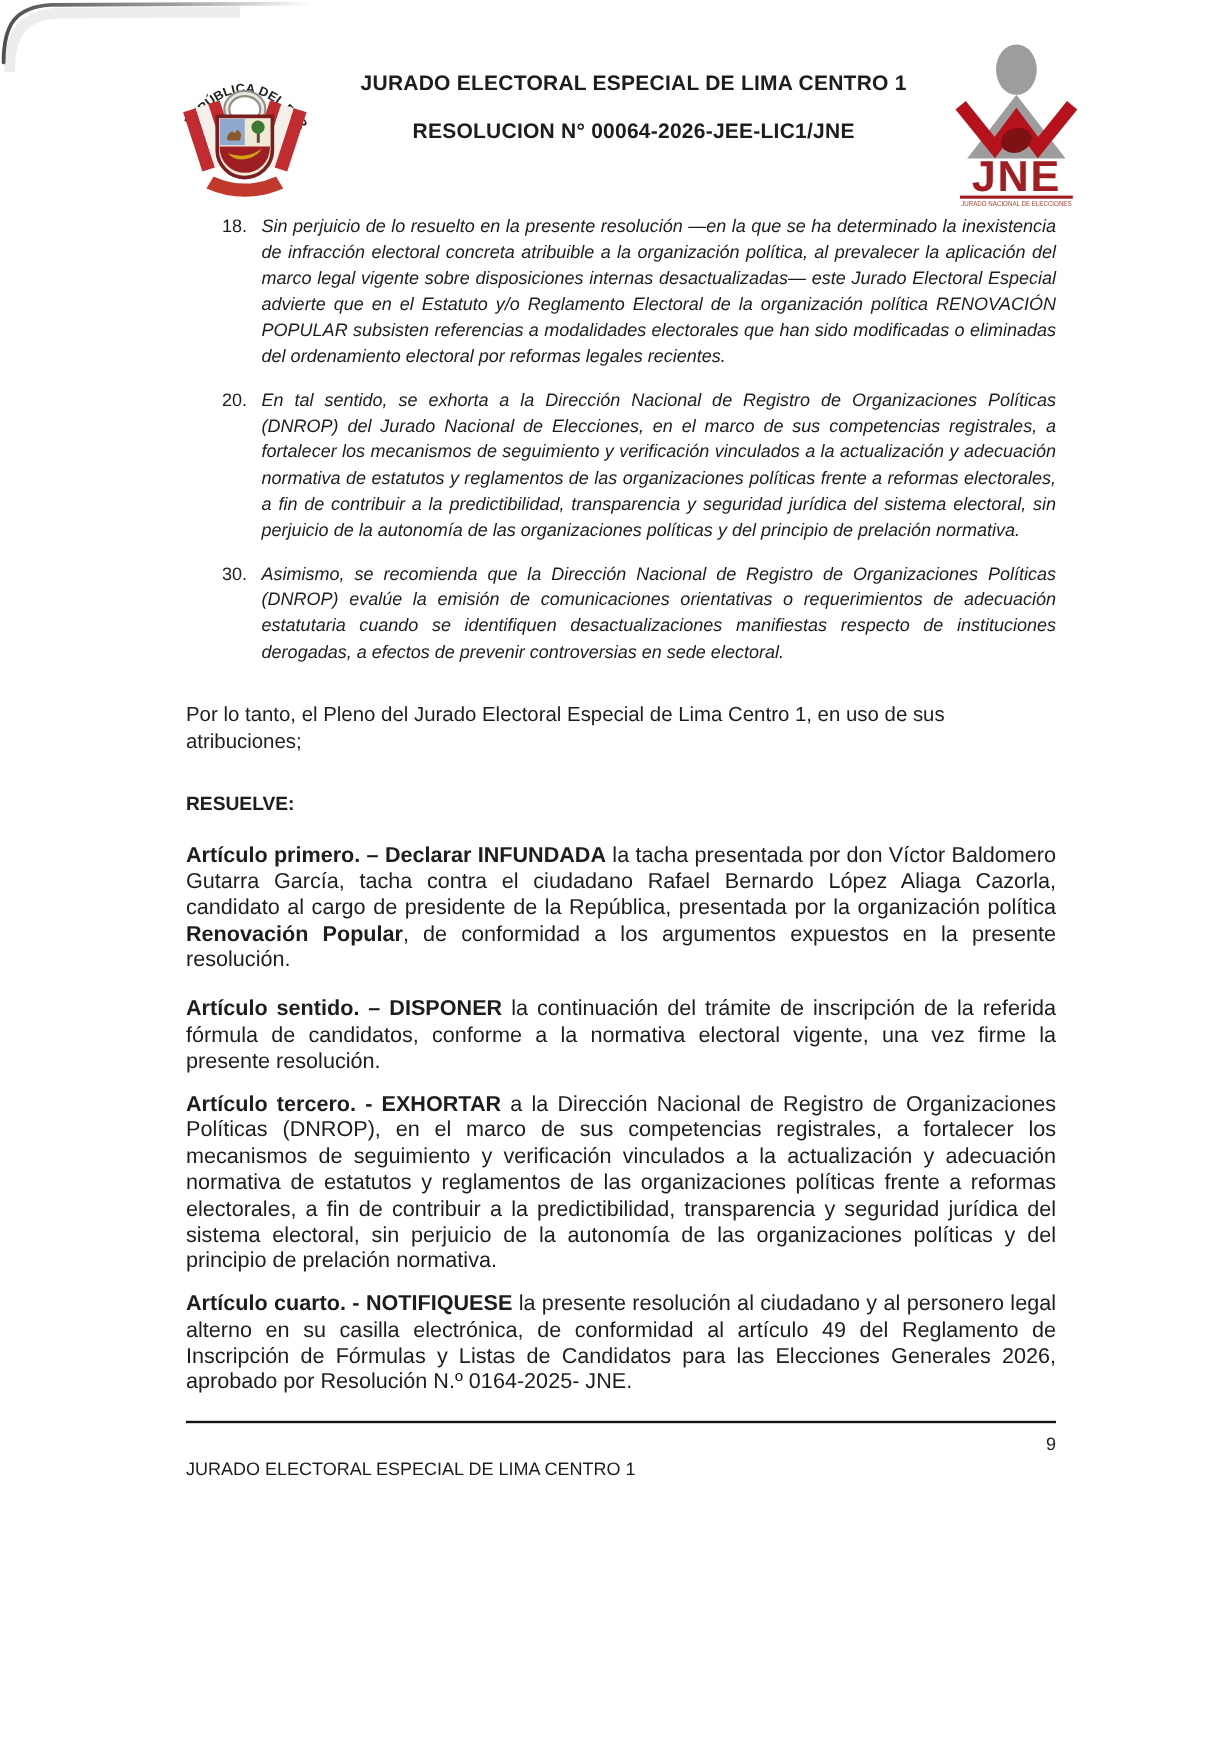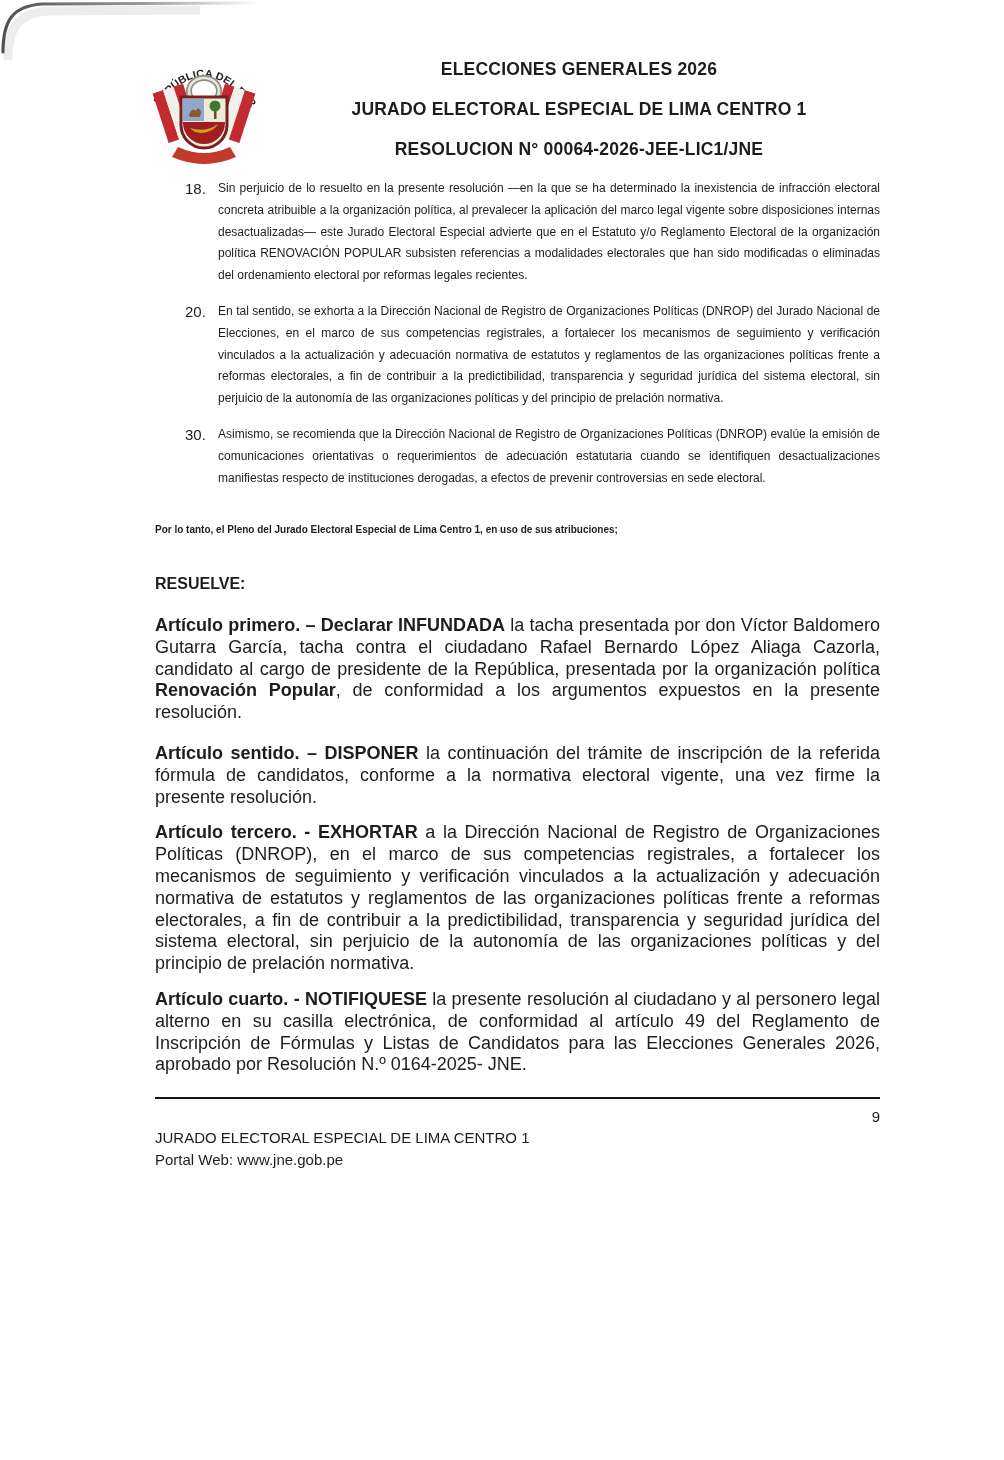--- a/index.html
+++ b/index.html
@@ -18,22 +18,22 @@
   .logo-left { width:112px; height:140px; flex:0 0 auto; }
   .logo-right { width:102px; height:140px; flex:0 0 auto; }
   .titles { flex:1 1 auto; text-align:center; padding-top:24px; }
   .titles .t { font-weight:bold; font-size:17.5px; line-height:20px; margin-bottom:20px; letter-spacing:0.2px; }
 
   
   .doc-body { margin:0 124px 0 155px; }
   .num-item { display:flex; margin:14px 0 0 30px; }
   .num-item:first-child { margin-top:3px; }
   .num-item .num { width:33px; flex:0 0 auto; font-size:15px; line-height:21.8px; }
-  .num-item .txt { flex:1 1 auto; text-align:justify; font-size:12px; line-height:21.8px; }
-  p.plain   { margin:30px 0 0 0; font-size:10px; line-height:21.8px;font-weight:bold; }
+  .num-item .txt { flex:1 1 auto; text-align:justify; font-size:15px; line-height:21.8px;font-style:italic; }
+  p.plain   { margin:30px 0 0 0; font-size:17px; line-height:21.8px; }
   p.heading { margin:32px 0 0 0; font-size:16px; line-height:21.8px; font-weight:bold; }
   p.article { margin:19px 0 0 0; font-size:18px; line-height:21.8px; text-align:justify; }
   p.article.first { margin-top:20px; }
   p.article.tight { margin-top:14px; }
 
   
   .footer { margin:21px 124px 0 155px; }
   .footer-rule { border:none; border-top:2px solid #141414; margin:0; }
   .page-number { text-align:right; font-size:15px; line-height:20px; margin-top:8px; }
   .footer-line { font-size:15px; line-height:21.5px; }
@@ -90,25 +90,39 @@
           <circle cx="67" cy="71" r="5.5" fill="#3c7a33"></circle>
           <path d="M35,88 a21,21 0 0 0 42,0 v-1 h-42 z" fill="#9e1f23"></path>
           <path d="M42,93 q7,8 20,3 q6,-3 8,-7 q-12,9 -28,4 z" fill="#d4a017"></path>
         </g>
 
         <path d="M30,112 q26,12 52,0 l6,10 q-32,14 -64,0 z" fill="#c0392b"></path>
       </svg>
     </div>
 
     <div class="titles">
-      <div class="t">ELECCIONES GENERALES 2026</div>
       <div class="t">JURADO ELECTORAL ESPECIAL DE LIMA CENTRO 1</div>
       <div class="t">RESOLUCION N° 00064-2026-JEE-LIC1/JNE</div>
     </div>
 
+    <div class="logo-right">
+      <svg width="102" height="140" viewBox="0 0 102 140">
+        <g>
+          <ellipse cx="51" cy="23" rx="17" ry="21" fill="#9d9d9d"></ellipse>
+          <path d="M51,44 L10,97 H92 Z" fill="#9d9d9d"></path>
+        </g>
+        <g>
+          <path d="M8,57 L33,88 L51,64 L69,88 L94,57" fill="none" stroke="#b5121b" stroke-width="11" stroke-linecap="square"></path>
+          <ellipse cx="51" cy="82" rx="13" ry="10" fill="#7d1113" transform="rotate(-20 51 82)"></ellipse>
+        </g>
+        <text x="51" y="124" text-anchor="middle" font-size="36" font-weight="bold" letter-spacing="1.5" fill="#a11d22" font-family="Liberation Sans, sans-serif">JNE</text>
+        <rect x="4" y="128" width="94" height="2.6" fill="#a11d22"></rect>
+        <text x="51" y="137" text-anchor="middle" font-size="6" fill="#b0432f" font-family="Liberation Sans, sans-serif" textLength="92" lengthAdjust="spacingAndGlyphs">JURADO NACIONAL DE ELECCIONES</text>
+      </svg>
+    </div>
   </header>
 
   <main class="doc-body">
 
     <div class="num-item">
       <span class="num">18.</span>
       <span class="txt">Sin perjuicio de lo resuelto en la presente resolución —en la que se ha determinado la inexistencia de infracción electoral concreta atribuible a la organización política, al prevalecer la aplicación del marco legal vigente sobre disposiciones internas desactualizadas— este Jurado Electoral Especial advierte que en el Estatuto y/o Reglamento Electoral de la organización política RENOVACIÓN POPULAR subsisten referencias a modalidades electorales que han sido modificadas o eliminadas del ordenamiento electoral por reformas legales recientes.</span>
     </div>
 
     <div class="num-item">
@@ -128,16 +142,15 @@
     <p class="article first"><span style="font-weight: bold;">Artículo primero. – Declarar INFUNDADA</span><span> la tacha presentada por don Víctor Baldomero Gutarra García, tacha contra el ciudadano Rafael Bernardo López Aliaga Cazorla, candidato al cargo de presidente de la República, presentada por la organización política </span><span style="font-weight: bold;">Renovación Popular</span><span>, de conformidad a los argumentos expuestos en la presente resolución.</span></p>
     <p class="article"><span style="font-weight: bold;">Artículo sentido. – DISPONER</span><span> la continuación del trámite de inscripción de la referida fórmula de candidatos, conforme a la normativa electoral vigente, una vez firme la presente resolución.</span></p>
     <p class="article tight"><span style="font-weight: bold;">Artículo tercero. - EXHORTAR</span><span> a la Dirección Nacional de Registro de Organizaciones Políticas (DNROP), en el marco de sus competencias registrales, a fortalecer los mecanismos de seguimiento y verificación vinculados a la actualización y adecuación normativa de estatutos y reglamentos de las organizaciones políticas frente a reformas electorales, a fin de contribuir a la predictibilidad, transparencia y seguridad jurídica del sistema electoral, sin perjuicio de la autonomía de las organizaciones políticas y del principio de prelación normativa.</span></p>
     <p class="article tight"><span style="font-weight: bold; margin-top: 13px;">Artículo cuarto. - NOTIFIQUESE</span><span> la presente resolución al ciudadano y al personero legal alterno en su casilla electrónica, de conformidad al artículo 49 del Reglamento de Inscripción de Fórmulas y Listas de Candidatos para las Elecciones Generales 2026, aprobado por Resolución N.º 0164-2025- JNE.</span></p>
   </main>
 
   <footer class="footer">
     <hr class="footer-rule">
     <div class="page-number">9</div>
     <div class="footer-line">JURADO ELECTORAL ESPECIAL DE LIMA CENTRO 1</div>
-    <div class="footer-line">Portal Web: www.jne.gob.pe</div>
   </footer>
 
 </div>
 
 </body></html>

